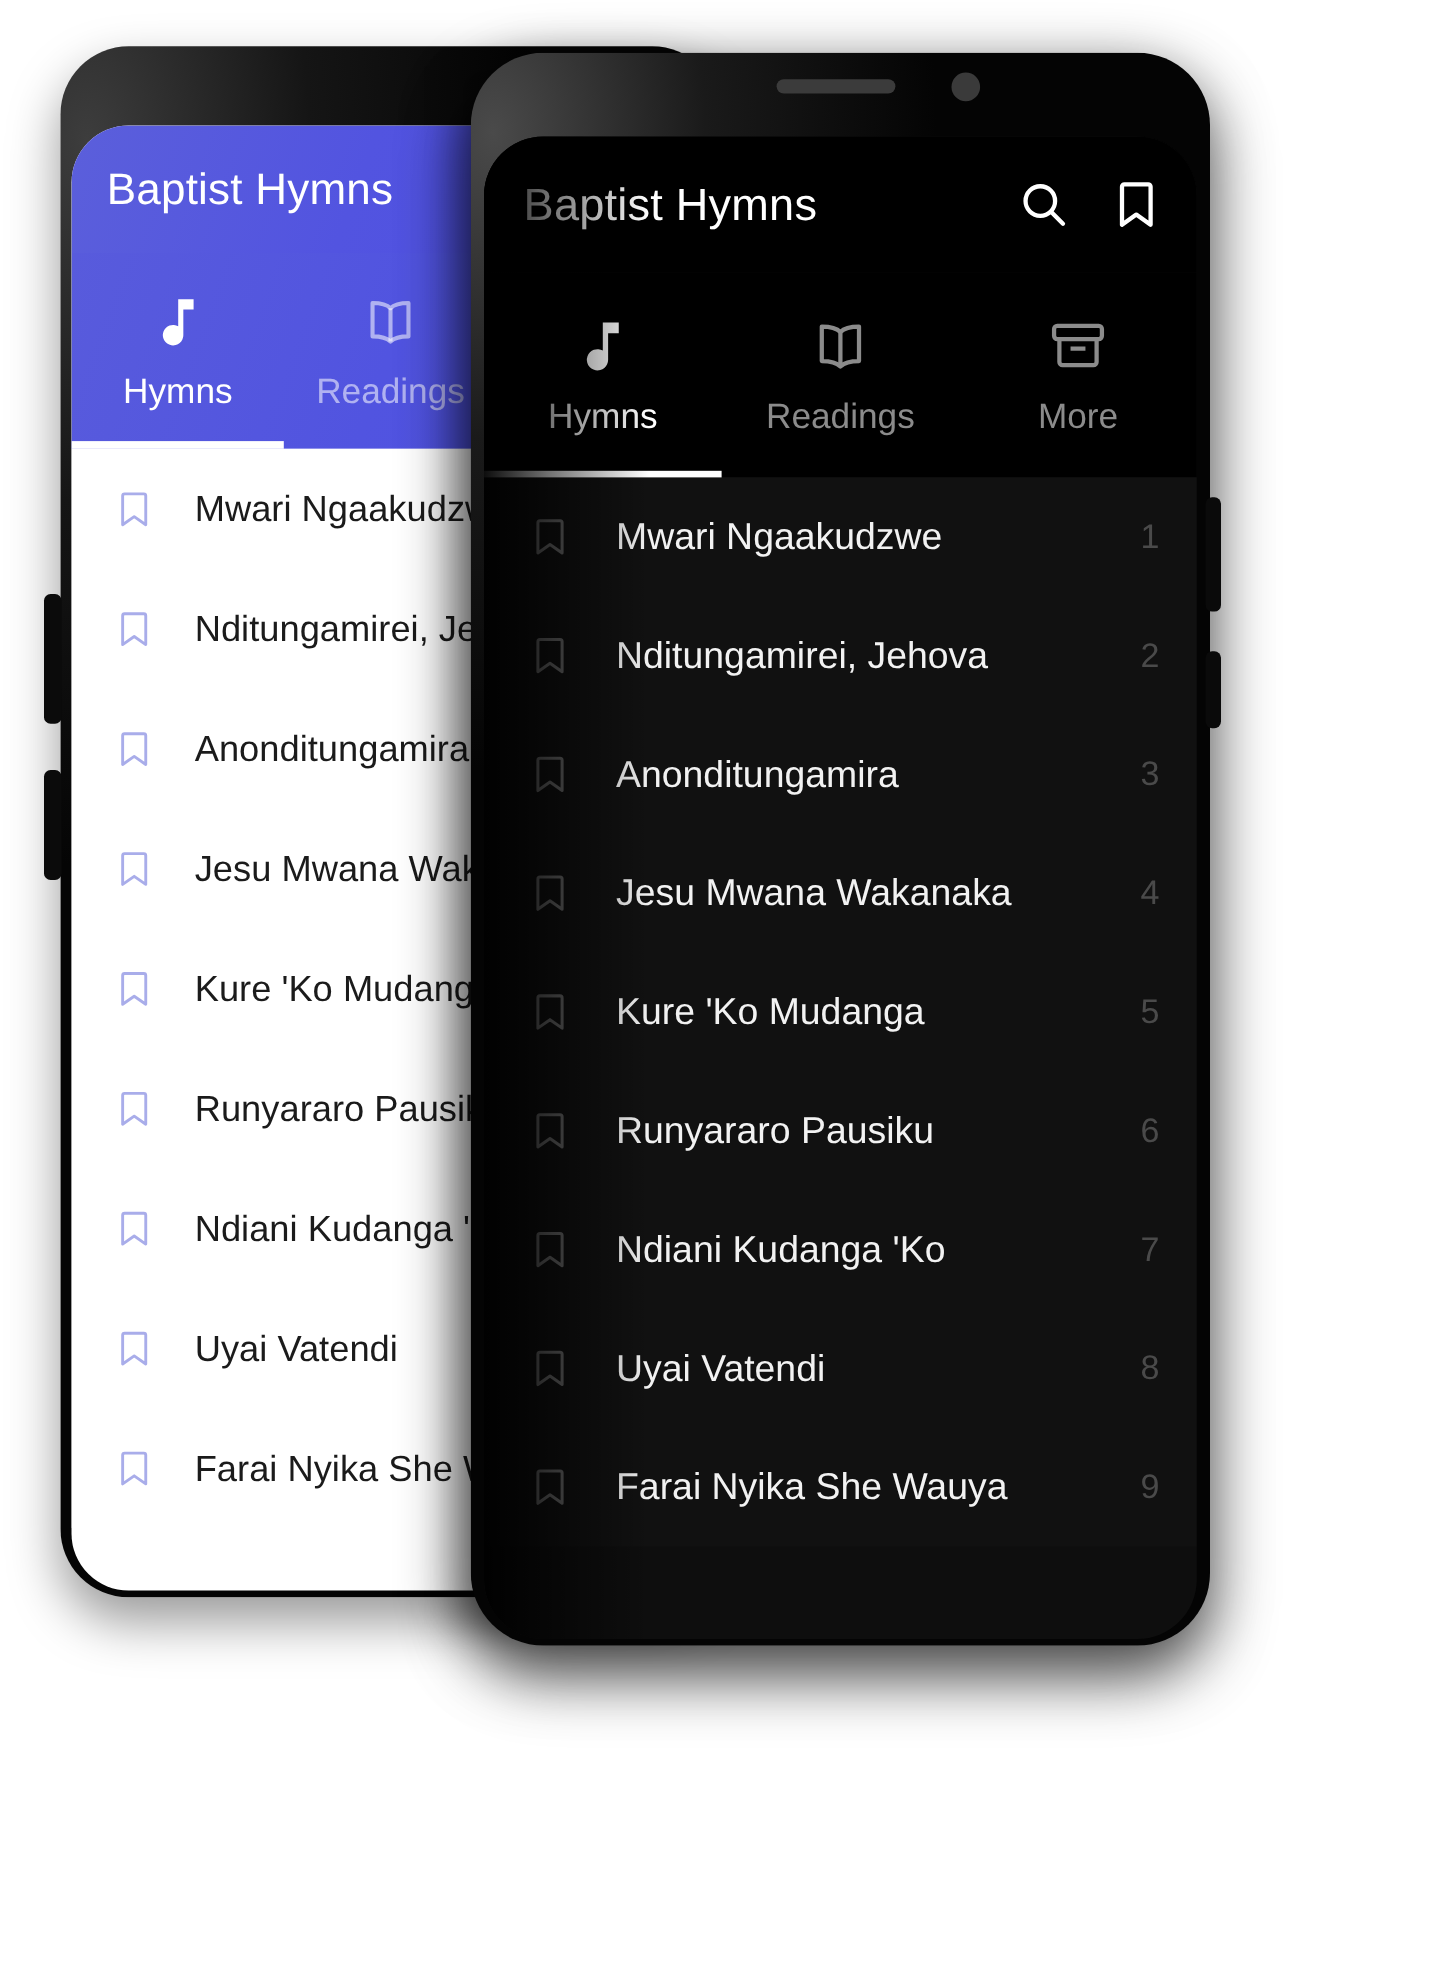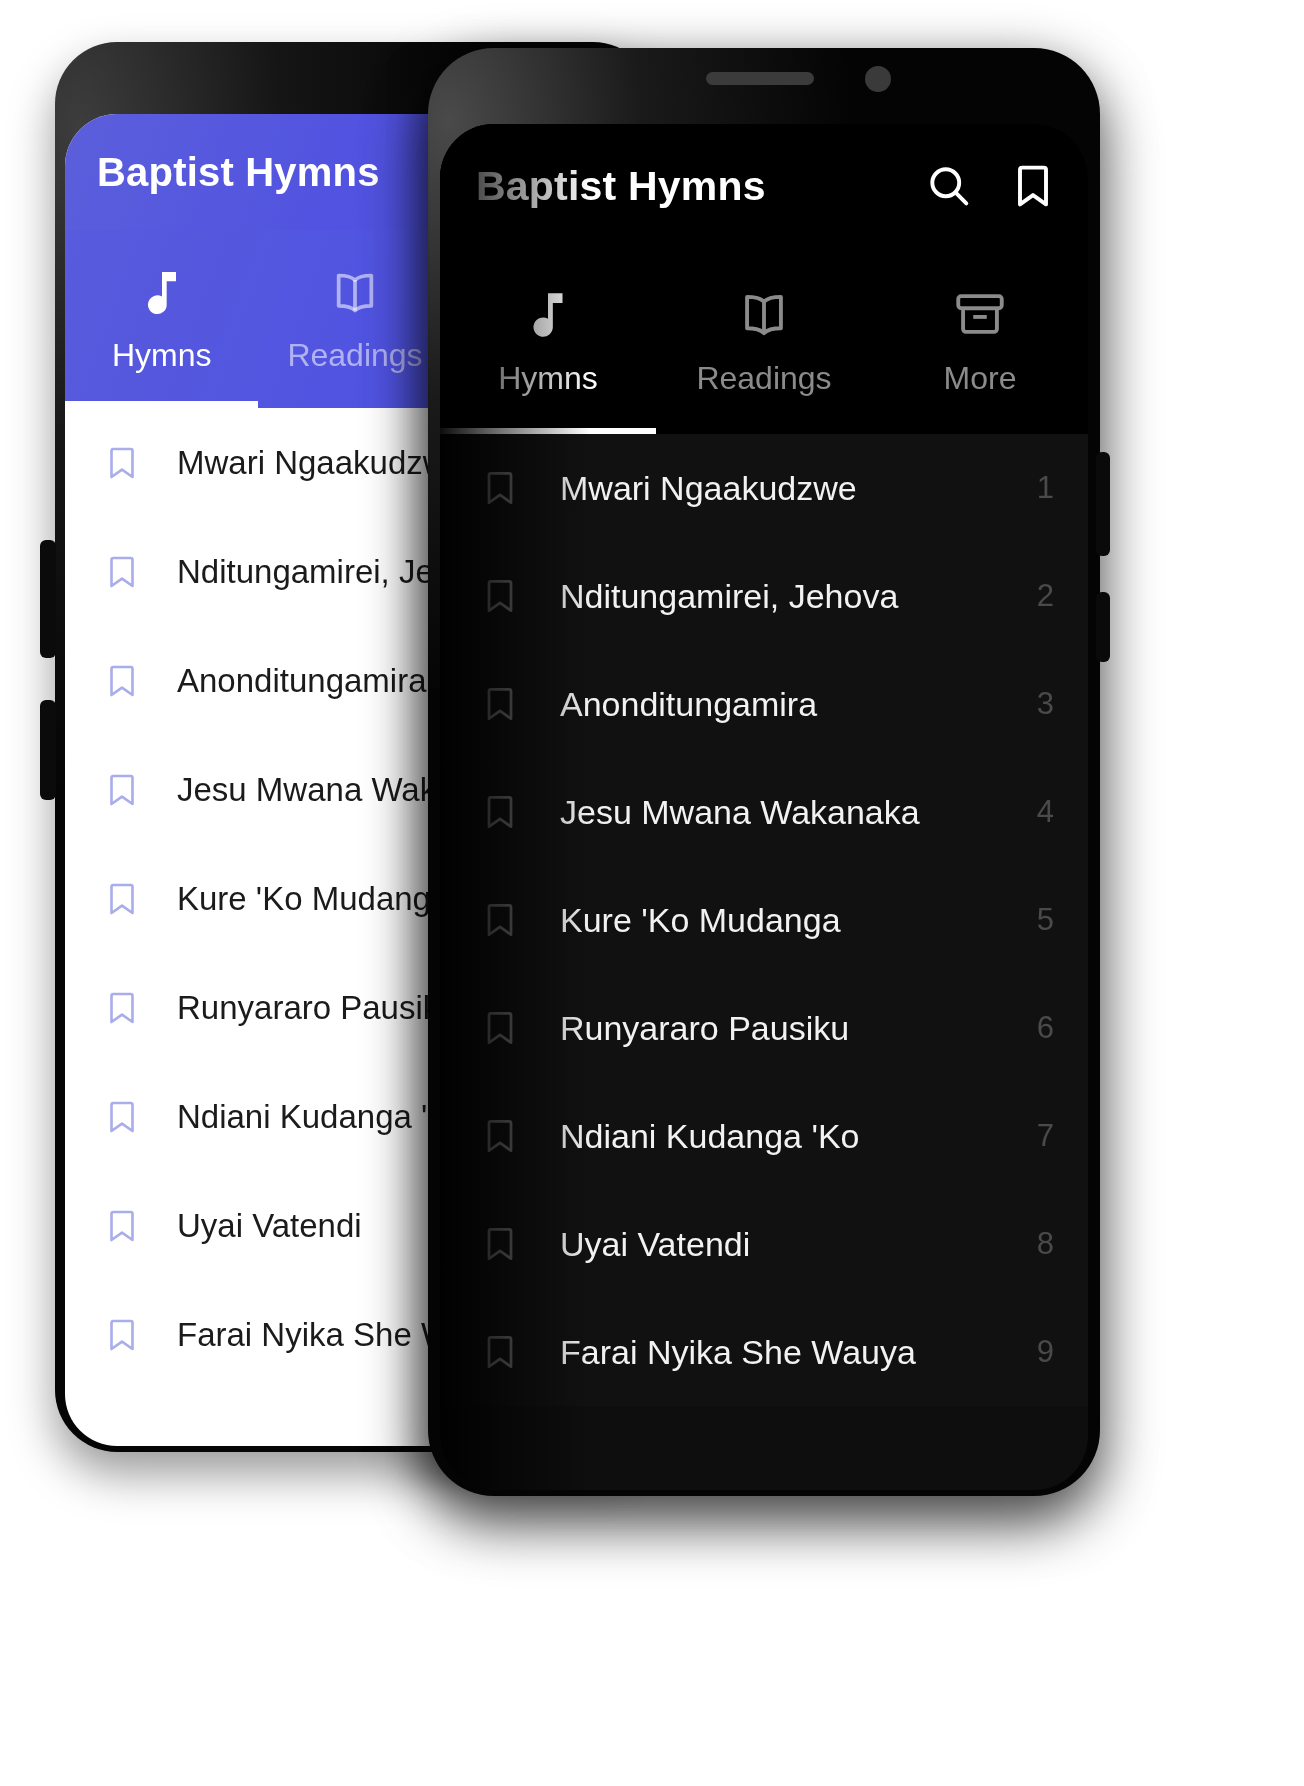--- a/index.html
+++ b/index.html
@@ -92,21 +92,21 @@
     height: 116px;
     padding: 0 0 0 32px;
     background: linear-gradient(110deg, #5b5fdb 0%, #5254e0 45%, #4d4fe3 100%);
   }
   .appbar-dark {
     height: 124px;
     padding: 0 28px 0 36px;
     background: #000000;
   }
   .app-title {
-    font-size: 40px; font-weight: bold;
+    font-size: 40px; font-weight: normal;
     color: #ffffff; letter-spacing: 0.2px;
     white-space: nowrap;
   }
   .appbar-dark .app-title { font-size: 41px; }
   .appbar-actions {
     margin-left: auto;
     display: flex; align-items: center; gap: 30px;
   }
   .icon-btn {
     width: 54px; height: 54px;

